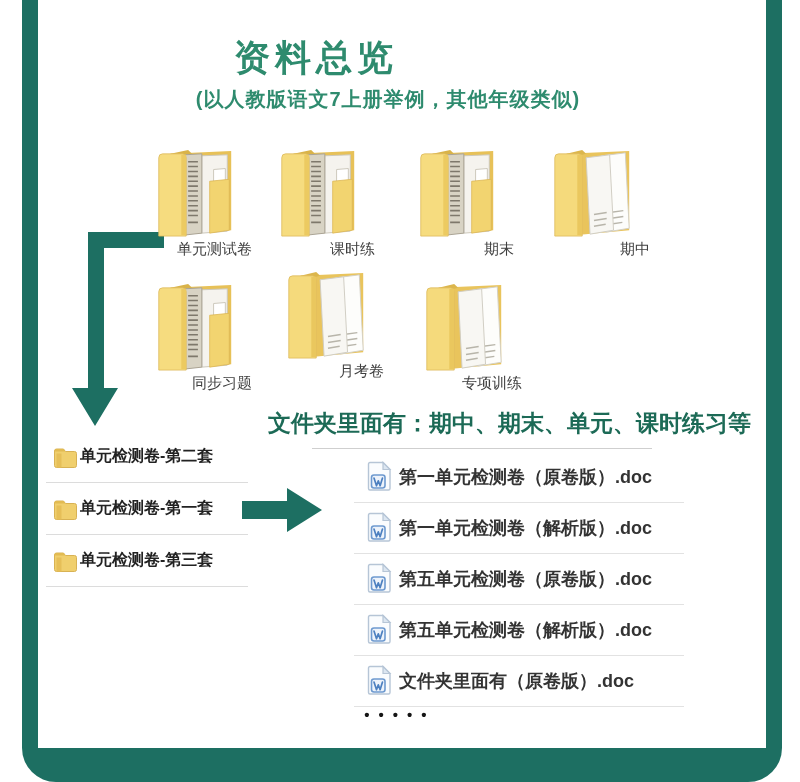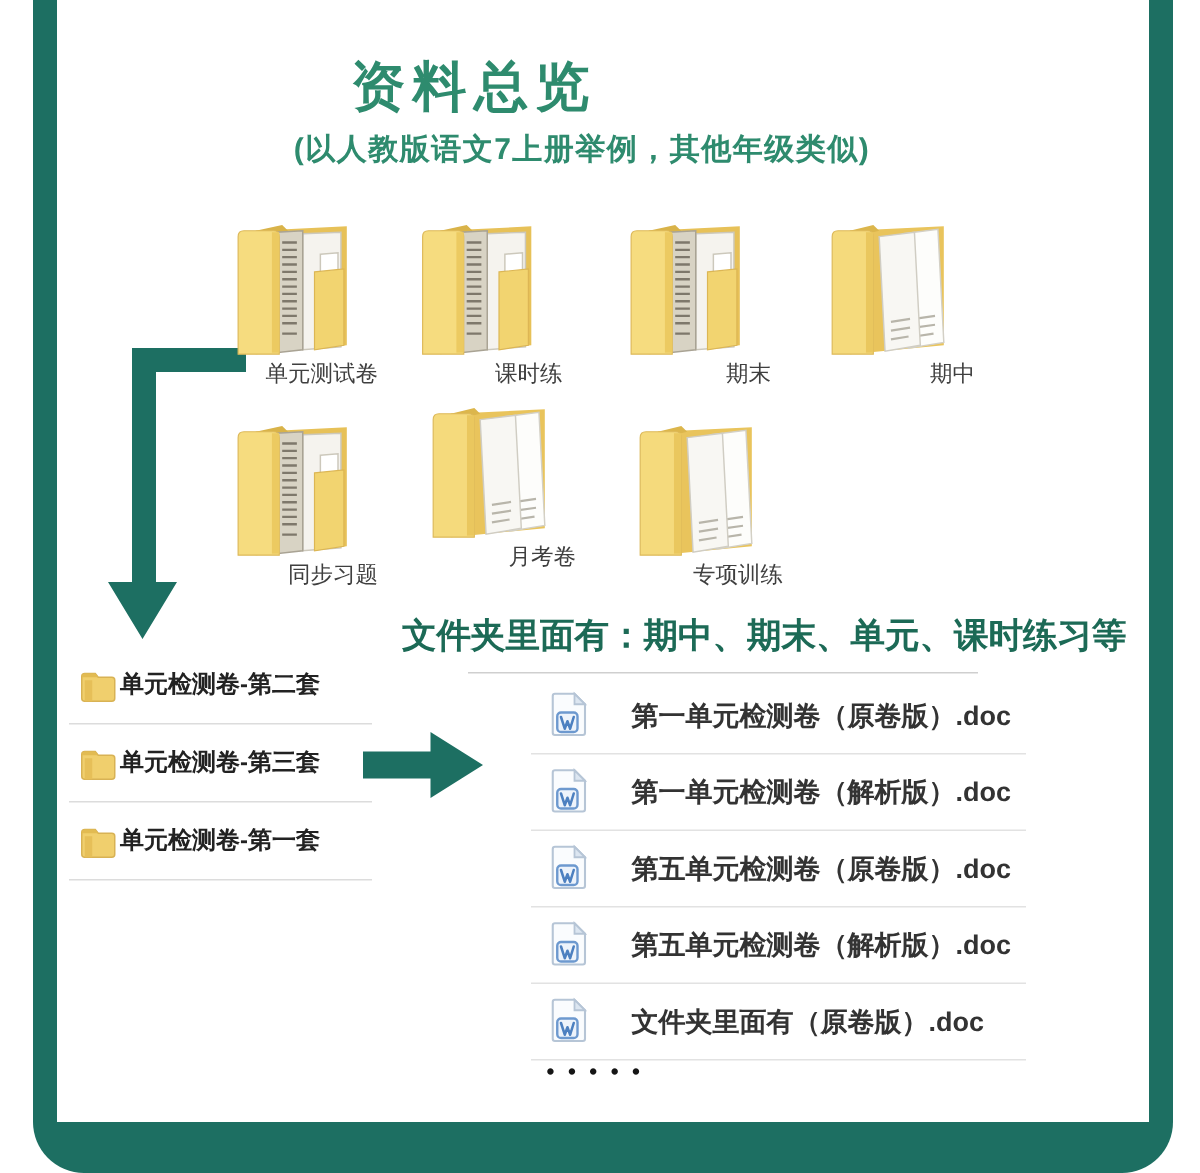--- a/index.html
+++ b/index.html
@@ -28,21 +28,21 @@
   .topline{position:absolute;left:312px;top:448px;width:340px;height:0;
            border-top:1px solid #cfcfcf;}
 
   .folder-list{position:absolute;left:46px;top:431px;width:202px;}
   .folder-row{height:52px;display:flex;align-items:center;gap:1px;
               border-bottom:1px solid #dcdcdc;padding-left:6px;box-sizing:border-box;}
   .folder-row svg{width:27px;height:24px;flex:0 0 auto;}
   .folder-row .flabel{font-size:16px;font-weight:bold;color:#222;white-space:nowrap;}
 
   .file-list{position:absolute;left:354px;top:452px;width:330px;}
-  .file-row{height:51px;display:flex;align-items:center;gap:28px;
+  .file-row{height:51px;display:flex;align-items:center;gap:6px;
             border-bottom:1px solid #e2e2e2;padding-left:12px;box-sizing:border-box;}
   .file-row svg{width:27px;height:32px;flex:0 0 auto;}
   .file-row .dlabel{font-size:18px;font-weight:bold;color:#333;white-space:nowrap;}
 
   .more{position:absolute;top:706px;left:0;width:800px;text-align:center;
         font-size:15px;font-weight:bold;letter-spacing:9px;color:#151515;}
 </style>
 </head>
 <body>
 
@@ -145,27 +145,27 @@
     <div class="folder-row">
       <svg viewBox="0 0 26 24">
           <use href="#g-small-folder"></use>
         </svg>
       <span class="flabel">单元检测卷-第二套</span>
     </div>
     <div class="folder-row">
       <svg viewBox="0 0 26 24">
           <use href="#g-small-folder"></use>
         </svg>
-      <span class="flabel">单元检测卷-第三套</span>
+      <span class="flabel">单元检测卷-第一套</span>
     </div>
     <div class="folder-row">
       <svg viewBox="0 0 26 24">
           <use href="#g-small-folder"></use>
         </svg>
-      <span class="flabel">单元检测卷-第一套</span>
+      <span class="flabel">单元检测卷-第三套</span>
     </div>
   </div>
 
   <svg class="rarrow" width="82" height="48" viewBox="0 0 82 48">
     <polygon points="0,15 45,15 45,2 80,24 45,46 45,33 0,33" fill="#1d6f62"></polygon>
   </svg>
 
   <div class="file-list">
     <div class="file-row">
       <svg viewBox="0 0 26 32">

